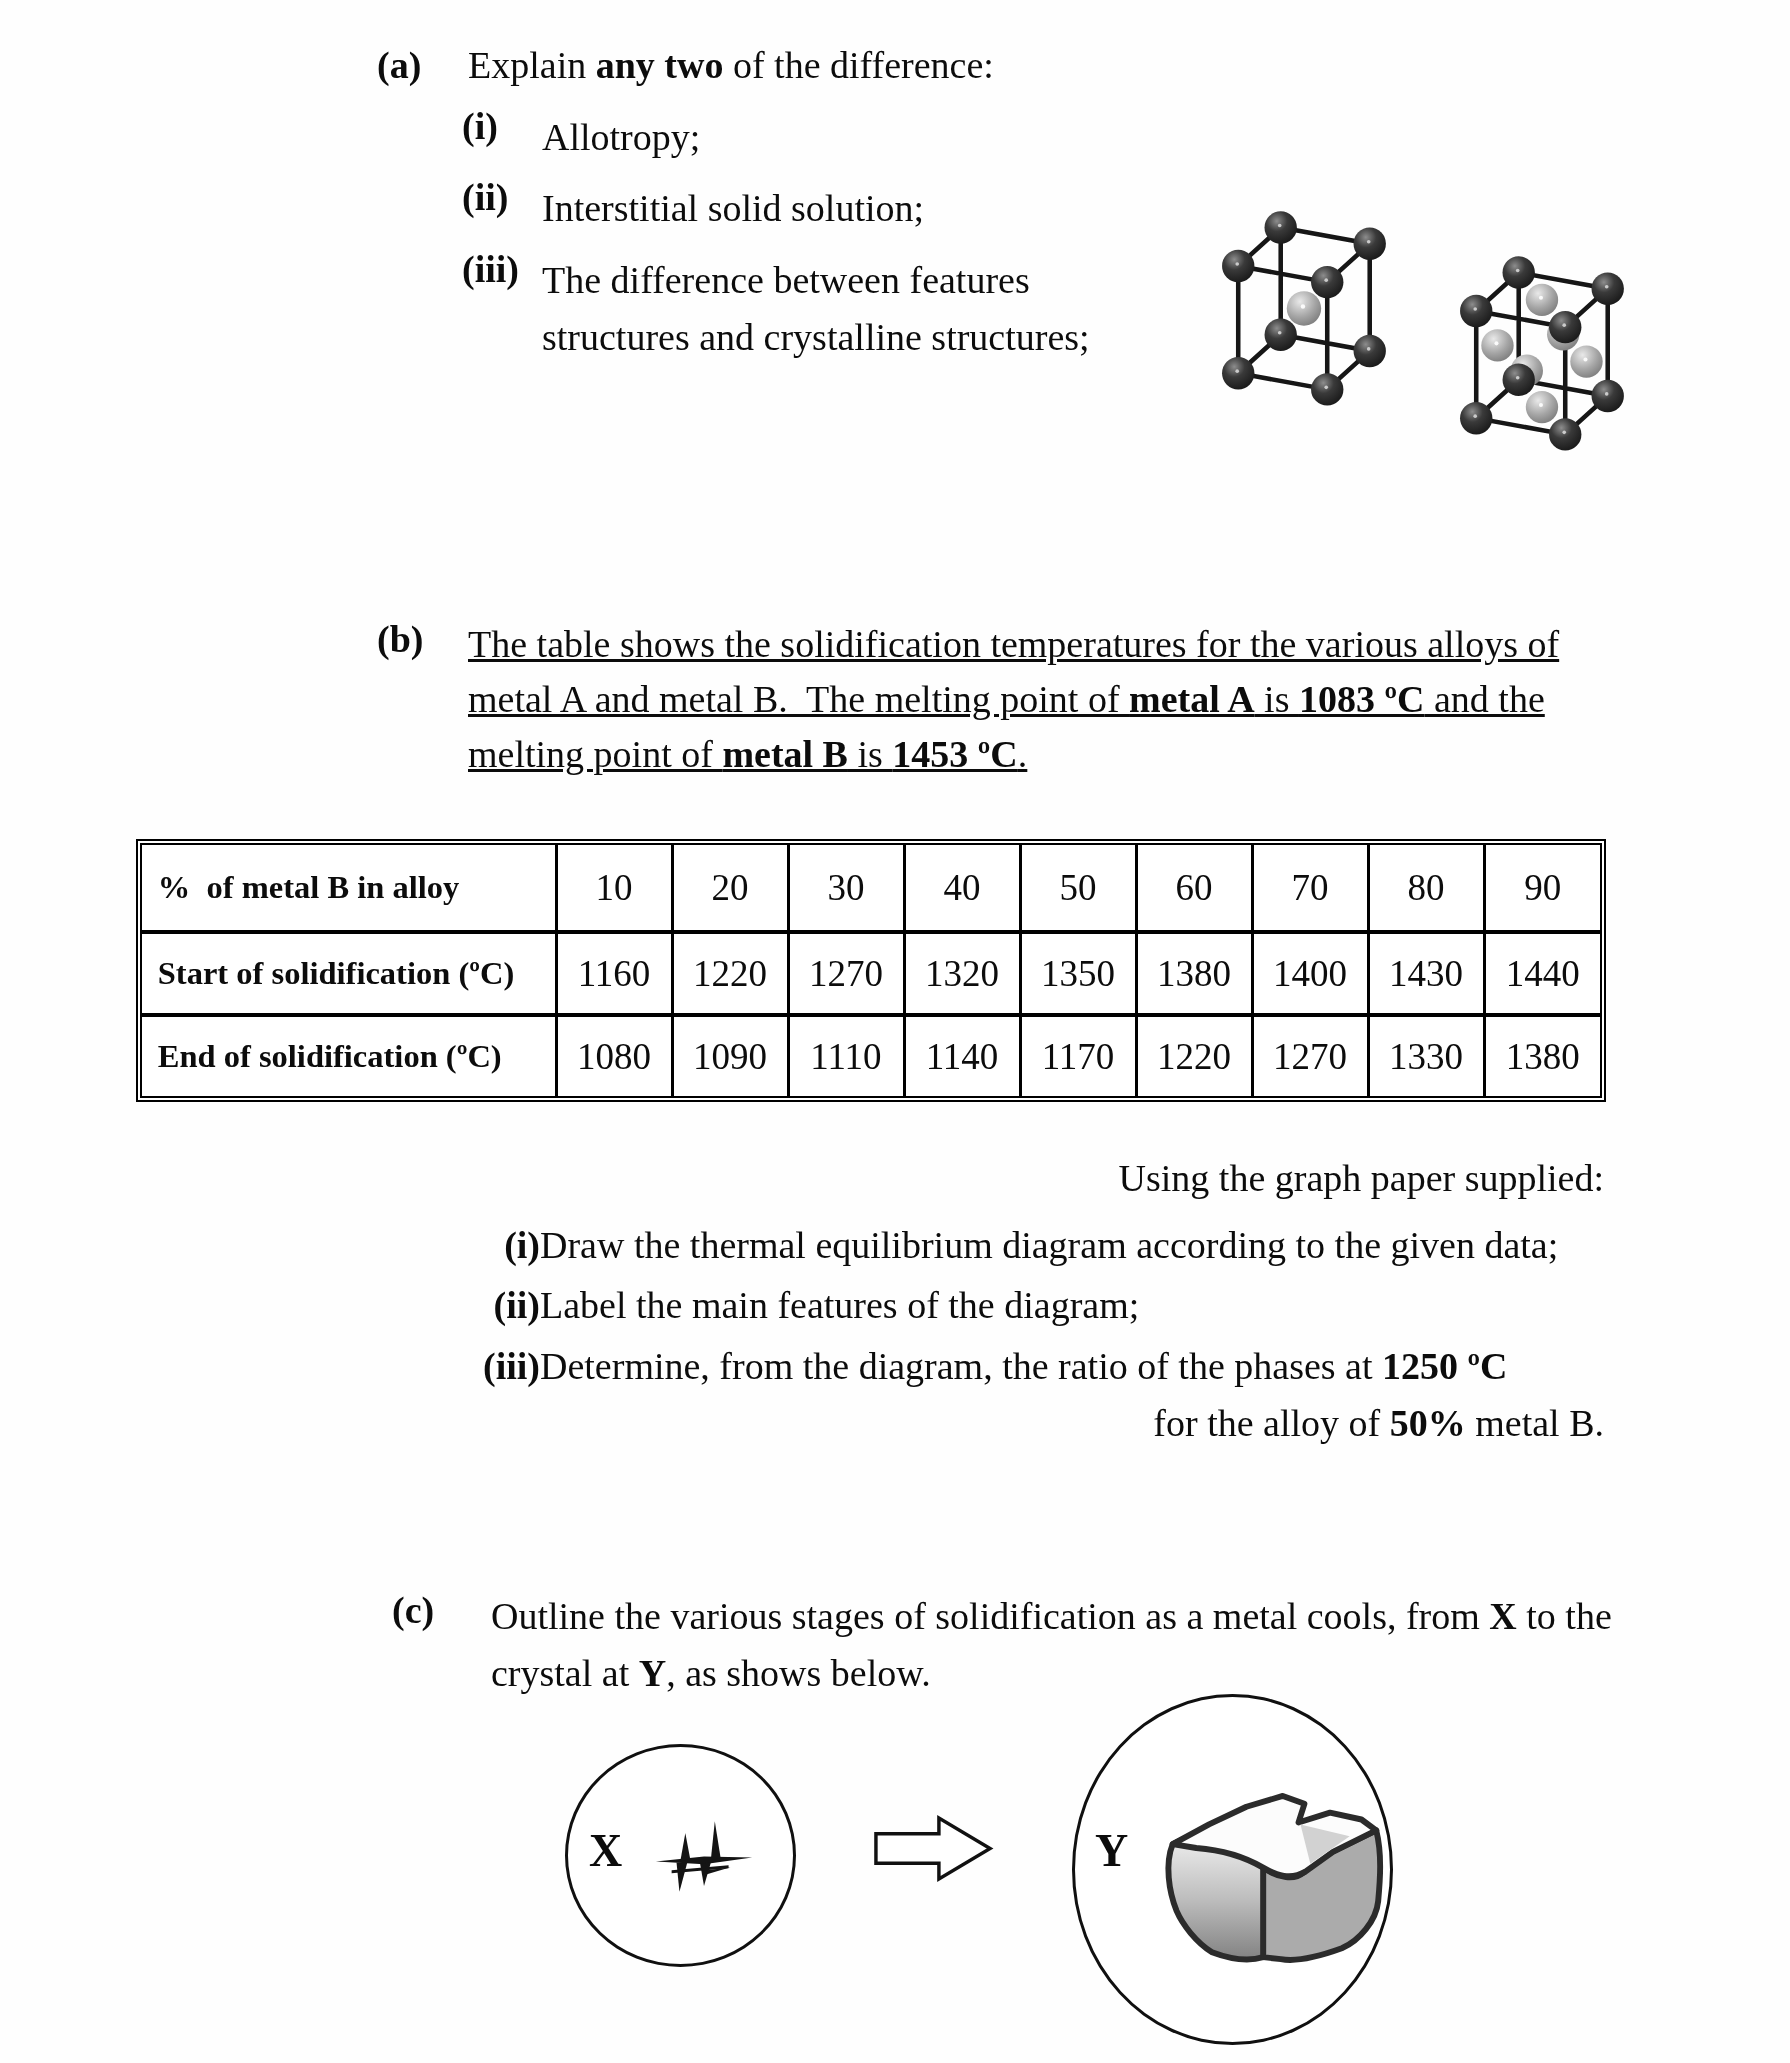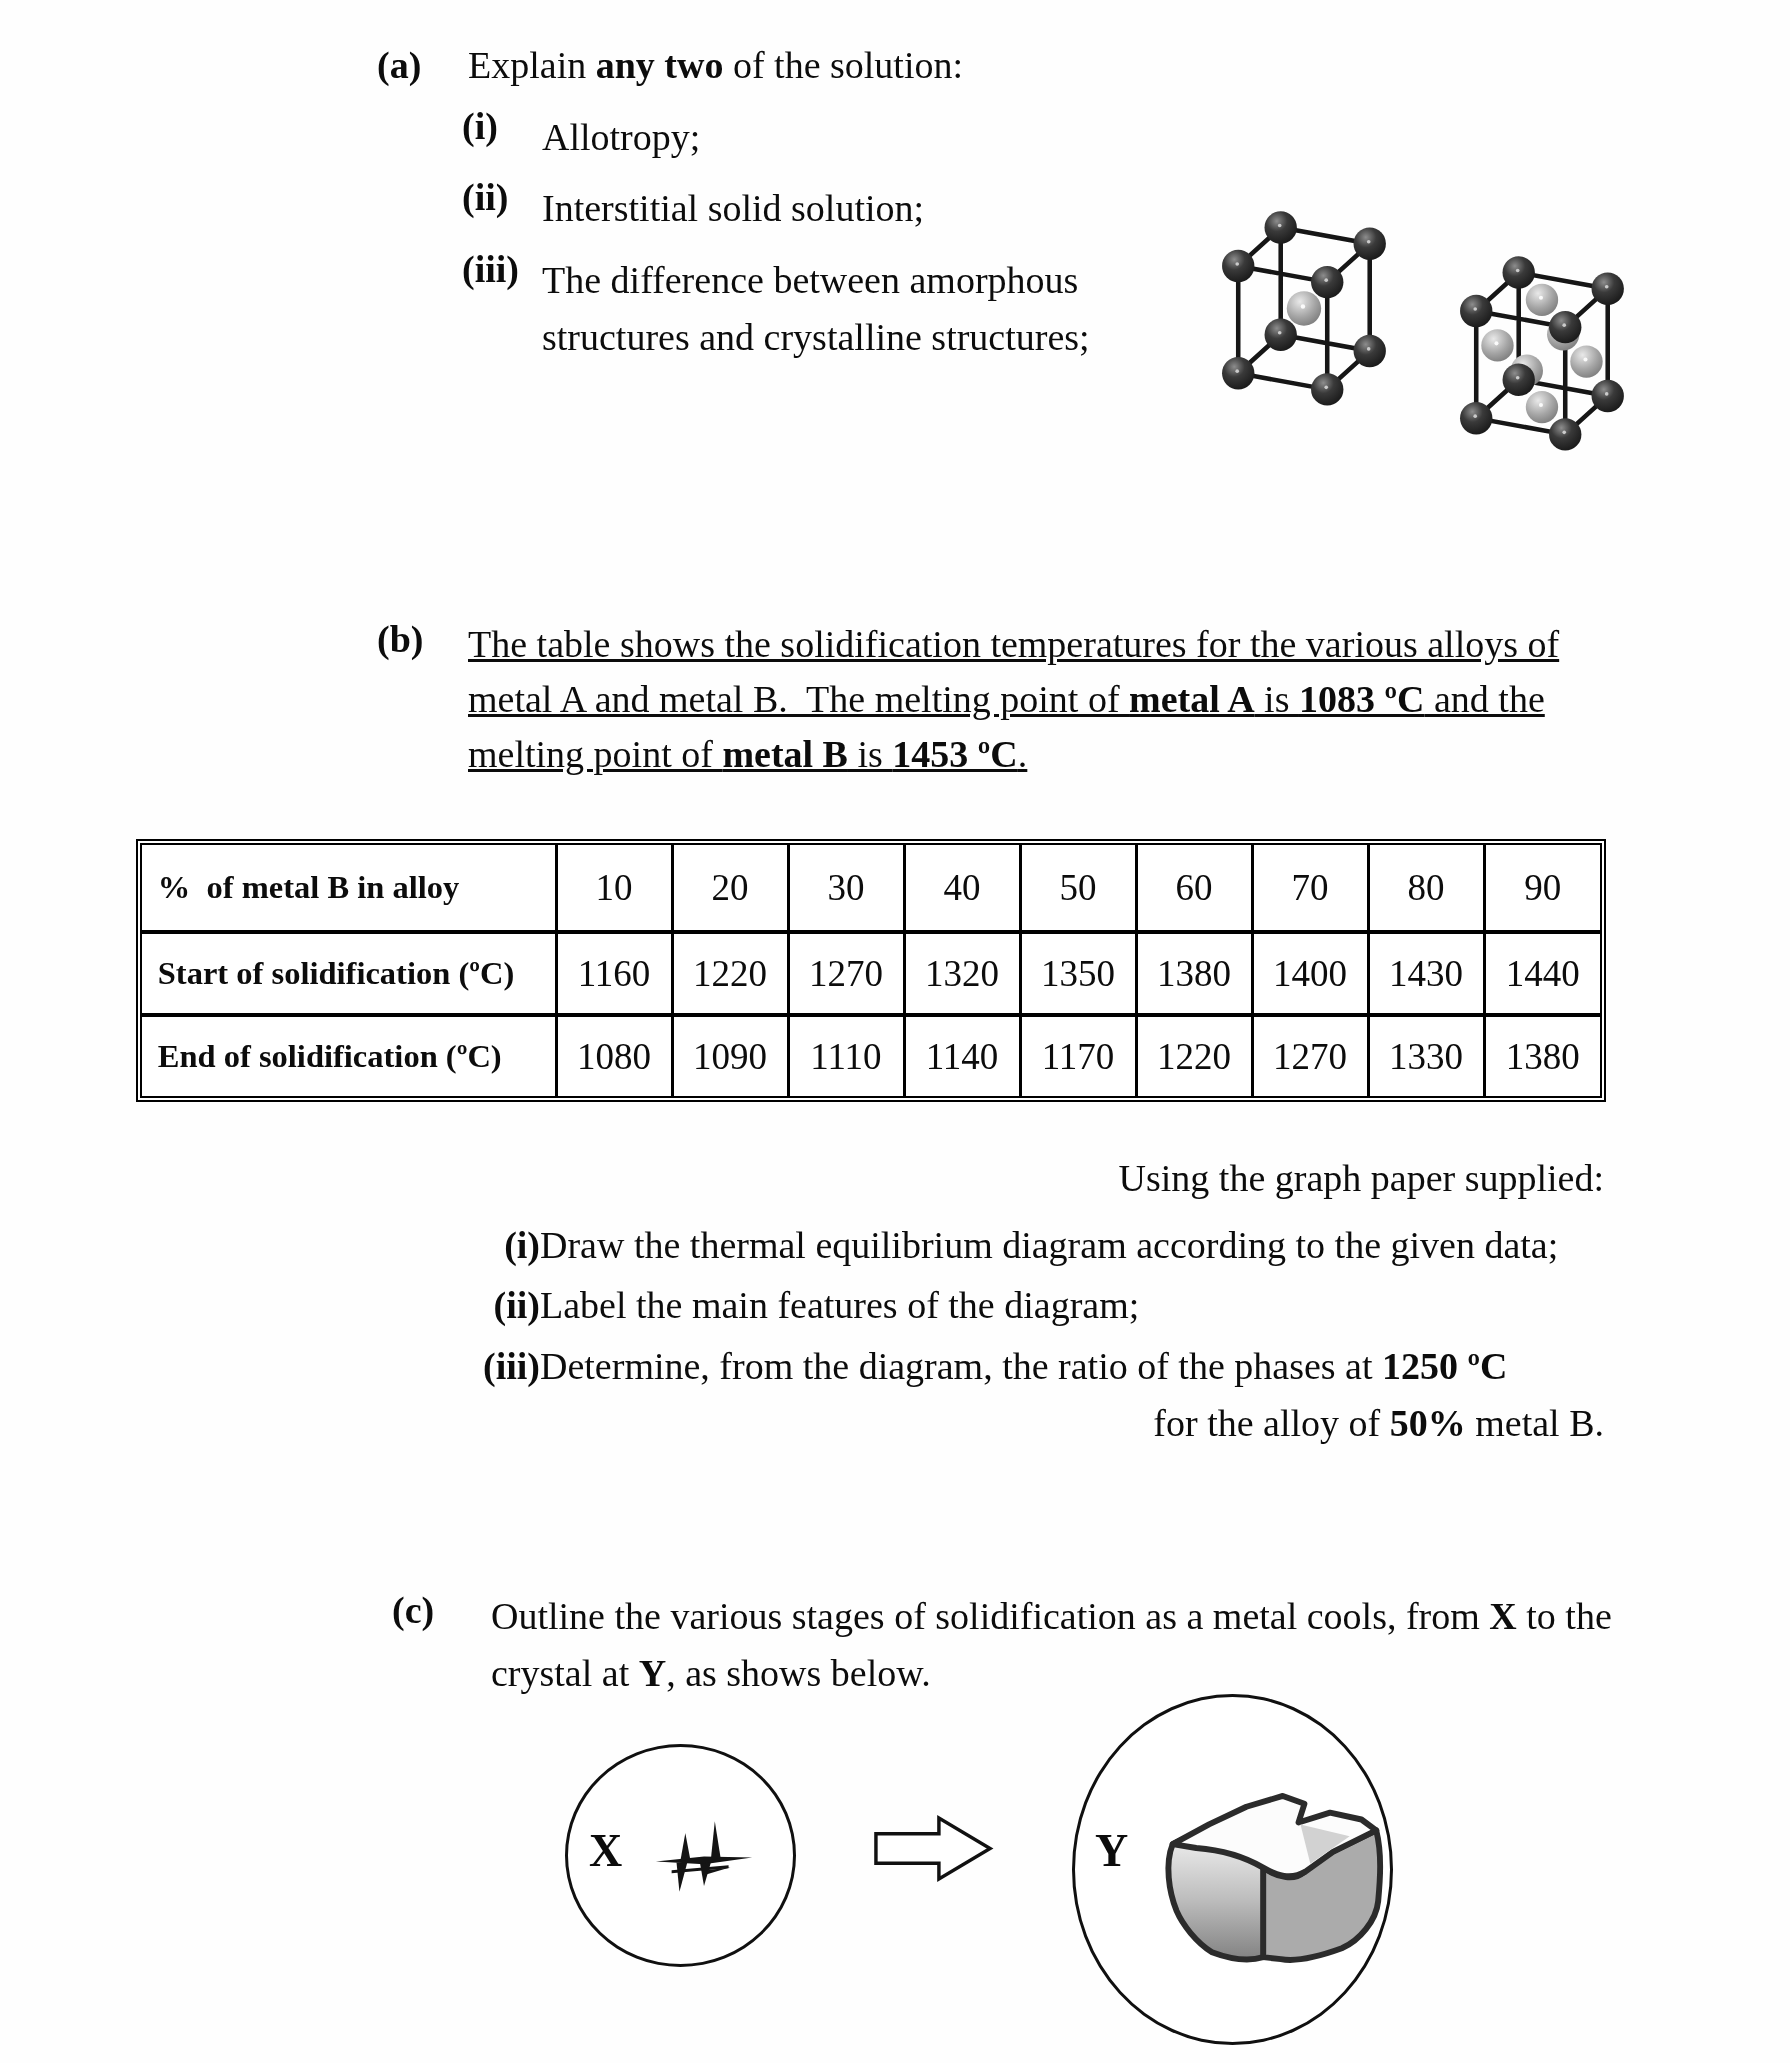--- a/index.html
+++ b/index.html
@@ -73,39 +73,39 @@
   #crystal{position:absolute;left:1153px;top:1785px;}
 </style>
 </head>
 <body>
 
 <div class="page">
 
   <div id="section-a">
     <div class="sec-row">
       <div class="sec-label">(a)</div>
-      <div class="nw"><span>Explain </span><b>any two</b><span> of the solution:</span></div>
+      <div class="nw"><span>Explain </span><b>any two</b><span> of the difference:</span></div>
     </div>
     <div class="items">
       <div class="q-item">
         <div class="item-label">(i)</div>
         <div class="item-lines">
           <div class="nw">Allotropy;</div>
         </div>
       </div>
       <div class="q-item">
         <div class="item-label">(ii)</div>
         <div class="item-lines">
           <div class="nw">Interstitial solid solution;</div>
         </div>
       </div>
       <div class="q-item">
         <div class="item-label">(iii)</div>
         <div class="item-lines">
-          <div class="nw">The difference between amorphous</div>
+          <div class="nw">The difference between features</div>
           <div class="nw">structures and crystalline structures;</div>
         </div>
       </div>
     </div>
   </div>
 
   <svg id="fig-bcc" width="177" height="208" viewBox="0 0 175 205">
     <defs>
       <radialGradient id="gd" cx="38%" cy="30%" r="80%">
         <stop offset="0%" stop-color="#8d8d8d"></stop>

